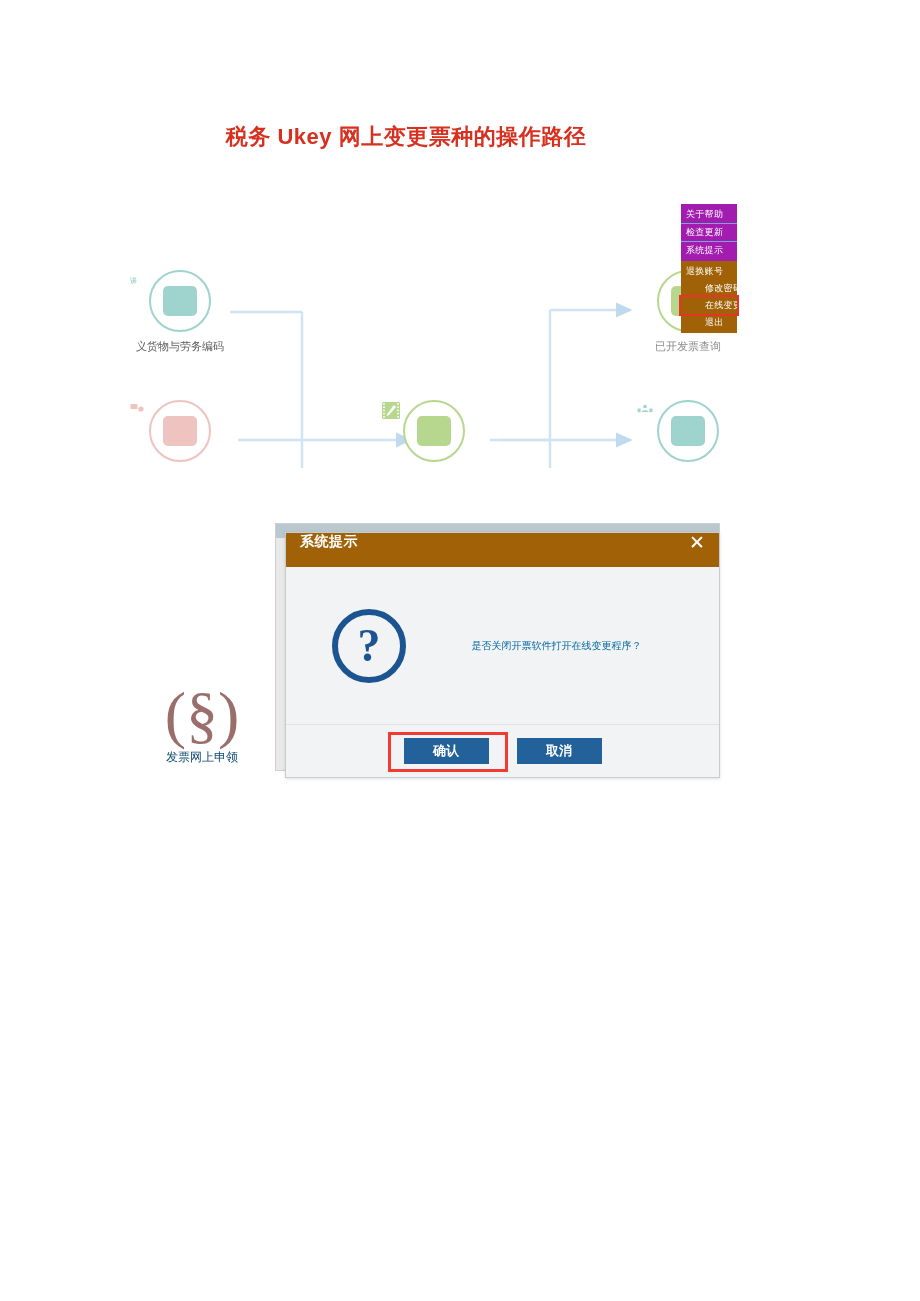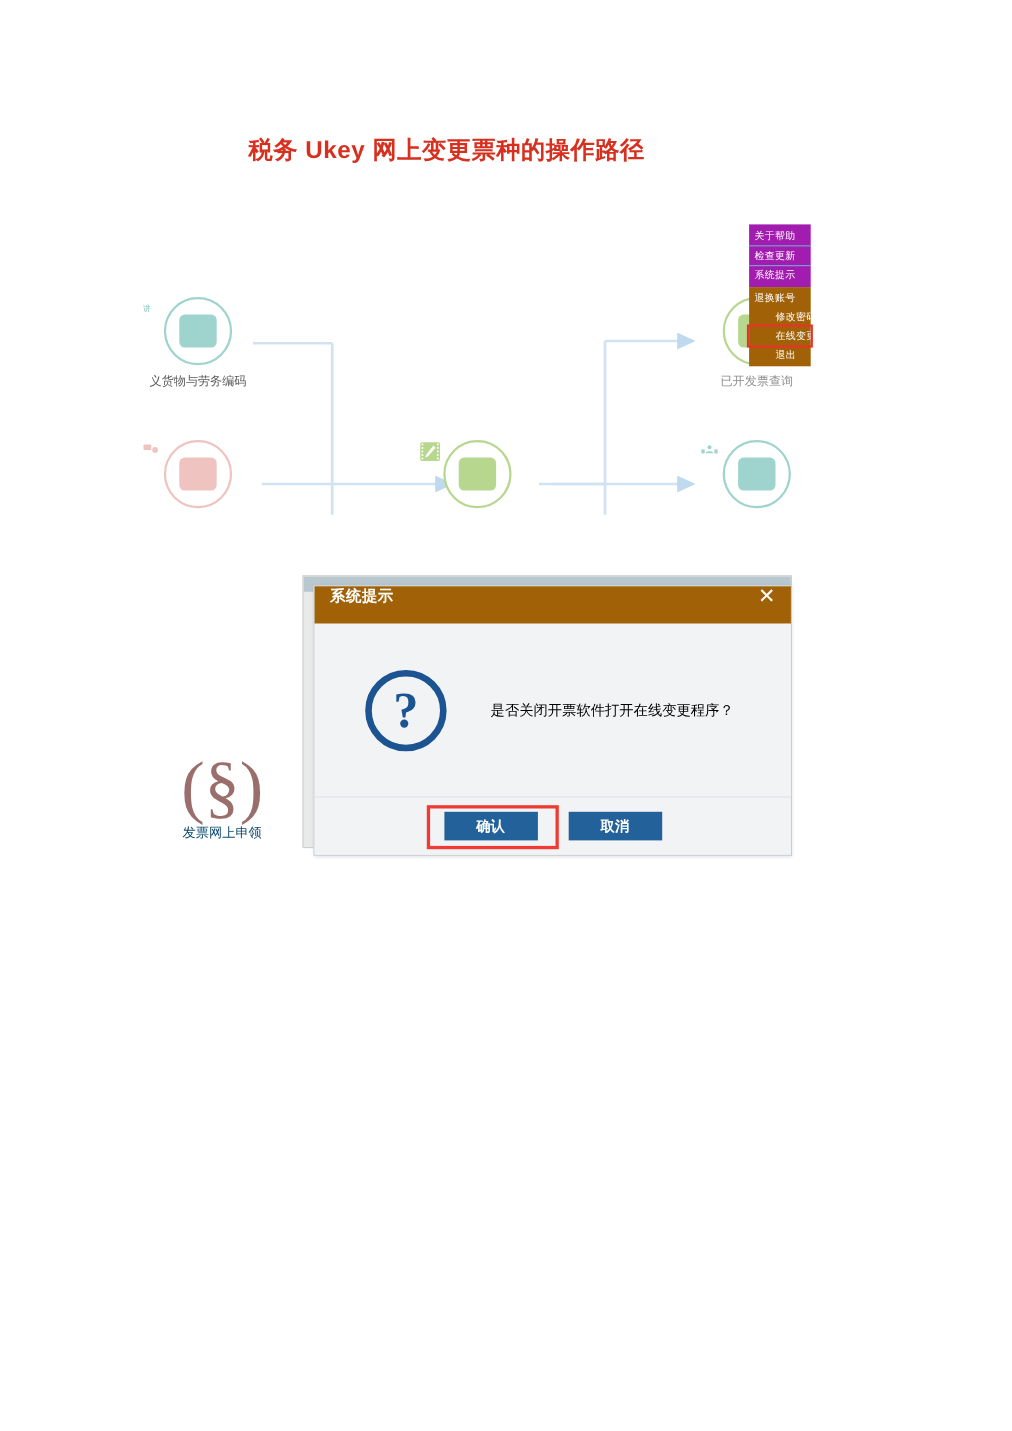--- a/index.html
+++ b/index.html
@@ -194,22 +194,22 @@
     justify-content: center;
     color: #1b5490;
     font-size: 46px;
     font-weight: bold;
     line-height: 1;
     font-family: "Liberation Serif", "DejaVu Serif", serif;
   }
   .dialog-message {
     flex: 1 1 auto;
     text-align: center;
-    font-size: 13px;
-    color: #000000;
+    font-size: 10px;
+    color: #0369a1;
     padding-left: 14px;
   }
   .dialog-footer {
     height: 53px;
     background: #f2f3f5;
     border-top: 1px solid #e0e2e5;
     display: flex;
     align-items: center;
     justify-content: center;
     gap: 28px;

